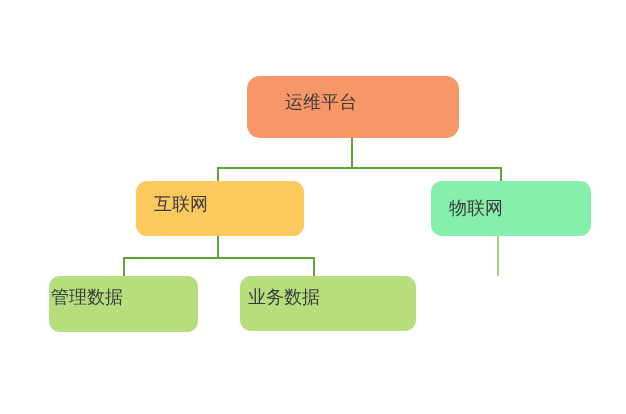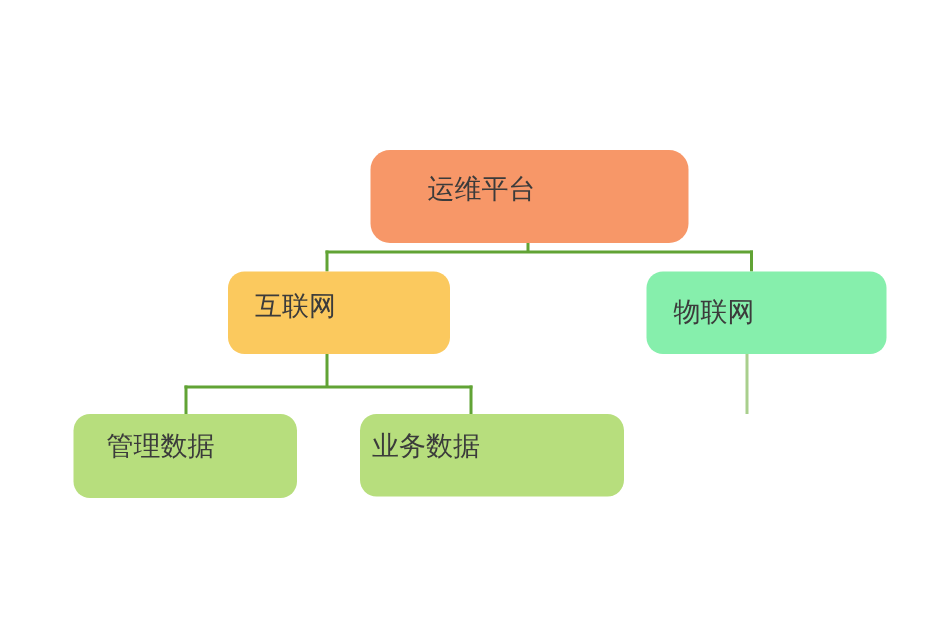--- a/index.html
+++ b/index.html
@@ -16,21 +16,21 @@
   }
   .node {
     position: absolute;
     box-sizing: border-box;
     border-radius: 11px;
     font-size: 18px;
     color: #3b3b3b;
     line-height: 19px;
     white-space: nowrap;
   }
-  .node.root { border-radius: 13px; margin-top: 24px; }
+  .node.root { border-radius: 13px; }
   .connector {
     position: absolute;
     background: #61a335;
   }
   .connector.light { background: #a9cf8d; }
 </style>
 </head>
 <body>
 
 <div class="canvas">
@@ -42,29 +42,29 @@
   <div class="connector" style="left: 217px; top: 236px; width: 2px; height: 22px; background-color: rgb(97, 163, 53);"></div>
   <div class="connector" style="left: 123px; top: 257px; width: 192px; height: 2px; background-color: rgb(97, 163, 53);"></div>
   <div class="connector" style="left: 123px; top: 257px; width: 2px; height: 19px; background-color: rgb(97, 163, 53);"></div>
   <div class="connector" style="left: 313px; top: 257px; width: 2px; height: 19px; background-color: rgb(97, 163, 53);"></div>
   <div class="connector light" style="left: 497px; top: 236px; width: 2px; height: 40px; background-color: rgb(169, 207, 141);"></div>
 
   <div class="node root" style="left: 247px; top: 76px; width: 212px; height: 62px; padding: 17px 0px 0px 38px; background-color: rgb(247, 151, 104);">
     <span>运维平台</span>
   </div>
 
-  <div class="node" style="left: 152px; top: 181px; width: 148px; height: 55px; padding: 14px 16px 0px 18px; background-color: rgb(251, 201, 94);">
+  <div class="node" style="left: 136px; top: 181px; width: 168px; height: 55px; padding: 14px 16px 0px 18px; background-color: rgb(251, 201, 94);">
     <span>互联网</span>
   </div>
 
   <div class="node" style="left: 431px; top: 181px; width: 160px; height: 55px; padding: 18px 0px 0px 18px; background-color: #86efac;">
     <span>物联网</span>
   </div>
 
-  <div class="node" style="left: 49px; top: 276px; width: 149px; height: 56px; padding: 12px 0px 0px 22px; background-color: rgb(183, 222, 125);">
+  <div class="node" style="left: 49px; top: 276px; width: 149px; height: 56px; padding: 12px 0px 0px 2px; background-color: rgb(183, 222, 125);">
     <span>管理数据</span>
   </div>
 
   <div class="node" style="left: 240px; top: 276px; width: 176px; height: 55px; padding: 12px 0px 0px 8px; background-color: rgb(183, 222, 125);">
     <span>业务数据</span>
   </div>
 
 
 </div>
 

